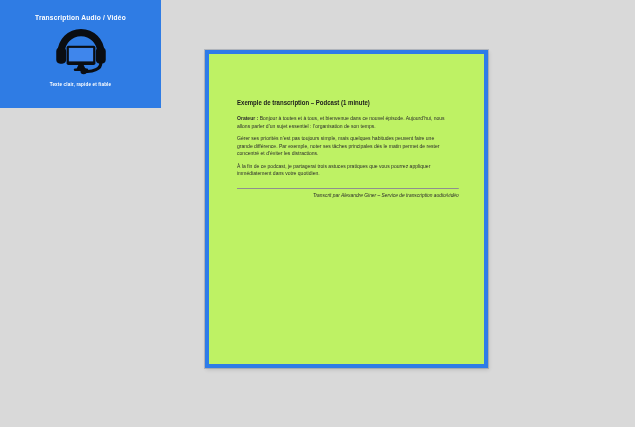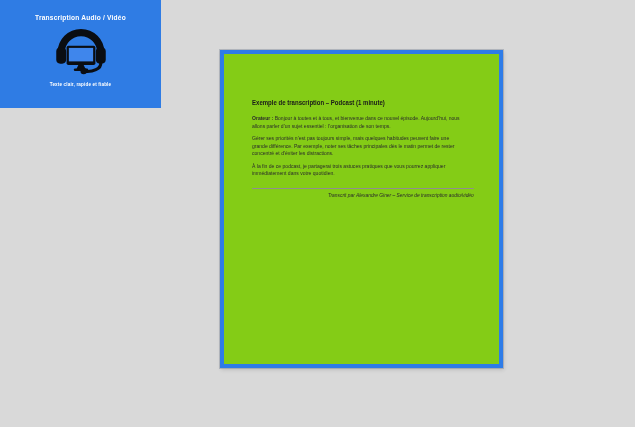--- a/index.html
+++ b/index.html
@@ -49,25 +49,25 @@
     left: 0;
     width: 100%;
     font-size: 4.6px;
     font-weight: bold;
     letter-spacing: 0.15px;
   }
 
   
   .doc-page {
     position: absolute;
-    left: 220px;
+    left: 205px;
     top: 50px;
     width: 275px;
     height: 310px;
-    background: #84cc16;
+    background: #bef264;
     border: 4px solid var(--border-blue, #2e7ce8);
     box-shadow: 0 0 0 1px rgba(130,140,155,0.45), 1px 2px 4px rgba(0,0,0,0.12);
   }
   .doc-text {
     position: absolute;
     left: 28px;
     top: 44px;
     width: 264px;
     transform: scaleX(0.84);
     transform-origin: top left;

